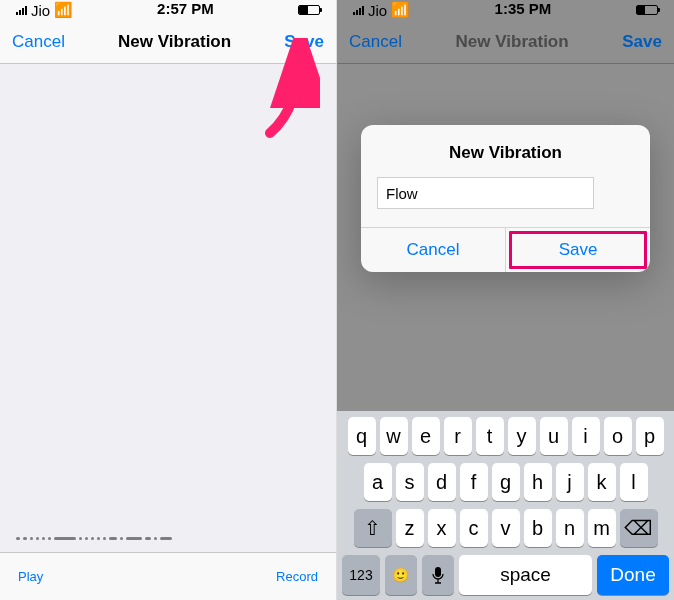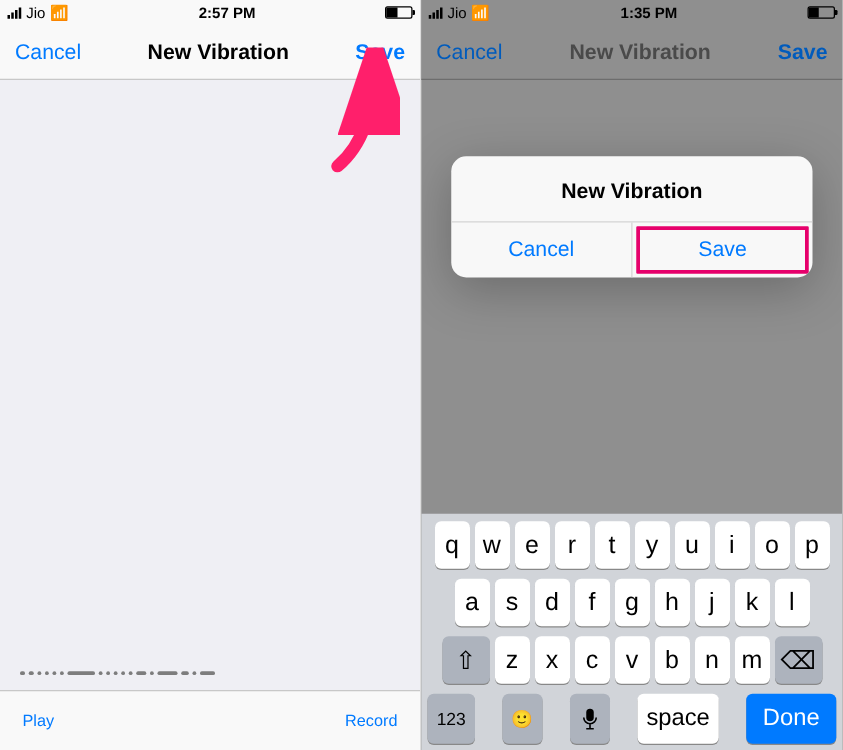--- a/index.html
+++ b/index.html
@@ -17,24 +17,23 @@
       height: 600px;
       position: relative;
       overflow: hidden;
     }
     .phone-left { background: #efeff4; border-right: 1px solid #ddd; }
     .phone-right { background: #8f8f8f; }
 
     .status-bar {
       height: 20px;
       display: flex;
-      align-items: center;
       justify-content: space-between;
-      padding: 0 6px;
-      font-size: 12px;
+      padding: 0 16px;
+      font-size: 15px;
       color: #000;
       background: #f9f9f9;
     }
     .phone-right .status-bar { background: #8f8f8f; }
     .status-left { display: flex; align-items: center; gap: 4px; }
     .status-right { display: flex; align-items: center; gap: 4px; }
     .sig-bars { display: flex; align-items: flex-end; gap: 1px; height: 10px; }
     .sig-bars span { width: 2px; background: #000; display: block; }
     .sig-bars span:nth-child(1){height:3px;} .sig-bars span:nth-child(2){height:5px;}
     .sig-bars span:nth-child(3){height:7px;} .sig-bars span:nth-child(4){height:9px;}
@@ -104,21 +103,21 @@
     .key {
       background:#fff; border-radius:5px; box-shadow:0 1px 0 #888;
       width:28px; height:38px; display:flex; align-items:center; justify-content:center;
       font-size:20px; color:#000;
     }
     .krow2 { padding: 0 15px; }
     .key-wide { width:38px; background:#adb3bd; }
     .key-fn { background:#adb3bd; font-size:14px; width:38px; }
     .key-space { flex:1; background:#fff; font-size:19px; }
     .key-done { background:#007aff; color:#fff; font-size:19px; width:72px; }
-    .krow-bottom { gap:22px; padding:0 2px; margin-bottom:0; }
+    .krow-bottom { gap:5px; padding:0 2px; margin-bottom:0; }
     .krow-bottom .key { height:40px; }
 
     
     .arrow {
       position:absolute; left:260px; top:38px; width:60px; height:100px; pointer-events:none;
     }
   </style>
 </head>
 <body>
 
@@ -202,20 +201,21 @@
     </div>
   </div>
   <div class="nav-bar">
     <span class="nav-btn">Cancel</span>
     <span class="nav-title">New Vibration</span>
     <span class="nav-btn" style="font-weight:600;">Save</span>
   </div>
 
   <div class="modal">
     <div class="modal-title">New Vibration</div>
+    <input class="modal-input" value="Flow" style="">
     <div class="modal-btns">
       <div>Cancel</div>
       <div class="save-highlight">Save</div>
     </div>
   </div>
 
   <div class="keyboard">
     <div class="krow" id="krow1">
         <div class="key">q</div>
         <div class="key">w</div>

